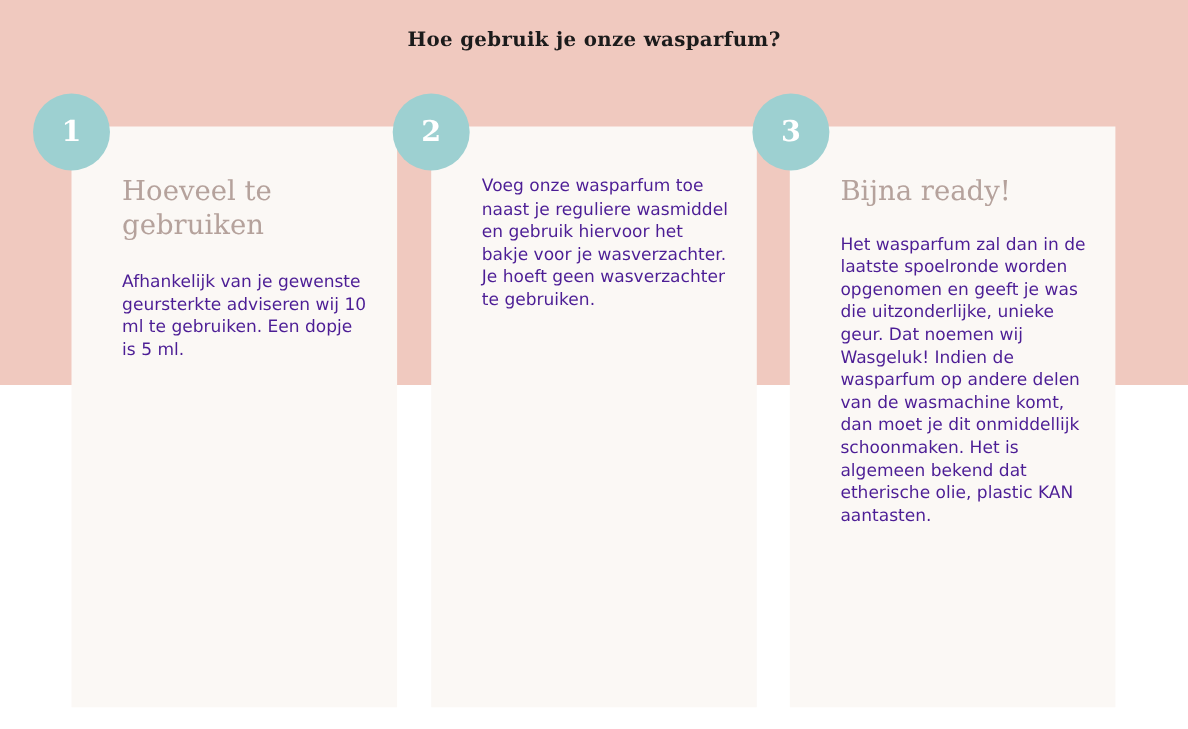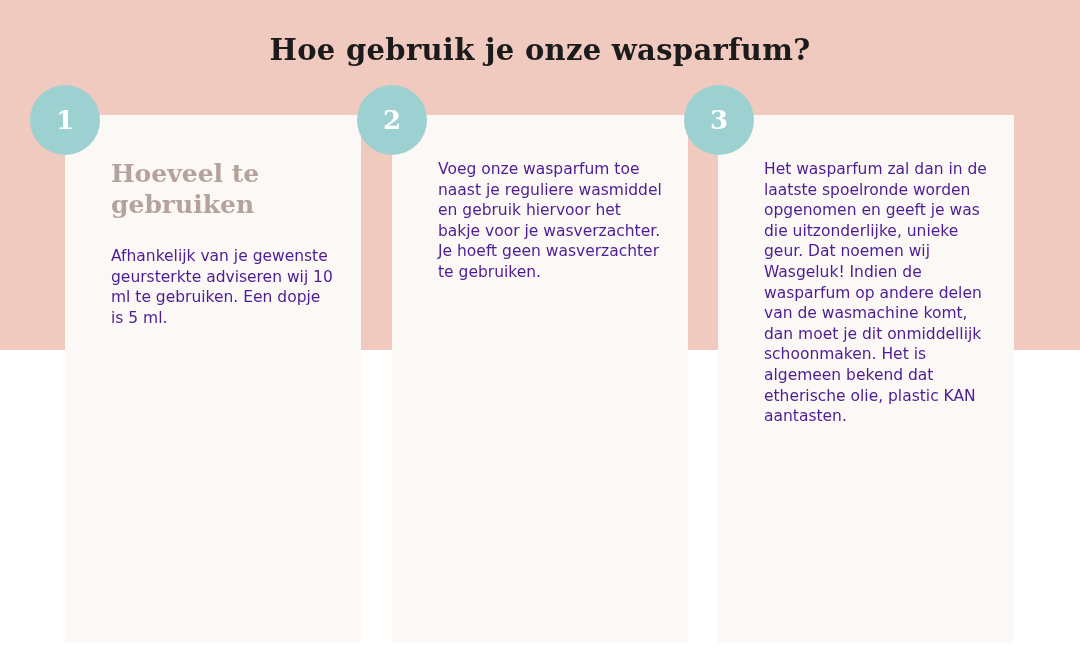--- a/index.html
+++ b/index.html
@@ -29,21 +29,21 @@
     background: #f0c9bf;
   }
   .title {
     position: absolute;
     left: 0;
     top: 14px;
     width: 1080px;
     text-align: center;
     font-family: "DejaVu Serif", "Liberation Serif", serif;
     font-weight: bold;
-    font-size: 29px;
+    font-size: 18px;
     letter-spacing: 0.3px;
     color: #1b1b1b;
   }
   .cards {
     position: absolute;
     left: 0;
     top: 0;
     width: 1080px;
     height: 663px;
   }
@@ -80,21 +80,21 @@
   .badge.b3 { left: 684px; }
 
   .card-inner {
     position: absolute;
     left: 46px;
     right: 24px;
     top: 44px;
   }
   .card-heading {
     font-family: "DejaVu Serif", "Liberation Serif", serif;
-    font-weight: bold;
+    font-weight: normal;
     font-size: 25px;
     line-height: 1.22;
     color: #b5a29c;
     margin: 0 0 26px 0;
   }
   .card-body {
     font-family: "DejaVu Sans", sans-serif;
     font-size: 15.5px;
     line-height: 1.33;
     color: #4c1d95;
@@ -122,20 +122,21 @@
     </div>
 
     <div class="card c2">
       <div class="card-inner">
         <p class="card-body">Voeg onze wasparfum toe naast je reguliere wasmiddel en gebruik hiervoor het bakje voor je wasverzachter. Je hoeft geen wasverzachter te gebruiken.</p>
       </div>
     </div>
 
     <div class="card c3">
       <div class="card-inner">
+        <h2 class="card-heading">Bijna ready!</h2>
         <p class="card-body">Het wasparfum zal dan in de laatste spoelronde worden opgenomen en geeft je was die uitzonderlijke, unieke geur. Dat noemen wij Wasgeluk! Indien de wasparfum op andere delen van de wasmachine komt, dan moet je dit onmiddellijk schoonmaken. Het is algemeen bekend dat etherische olie, plastic KAN aantasten.</p>
       </div>
     </div>
 
     <div class="badge b1">1</div>
     <div class="badge b2">2</div>
     <div class="badge b3">3</div>
 
   </div>
 </div>

